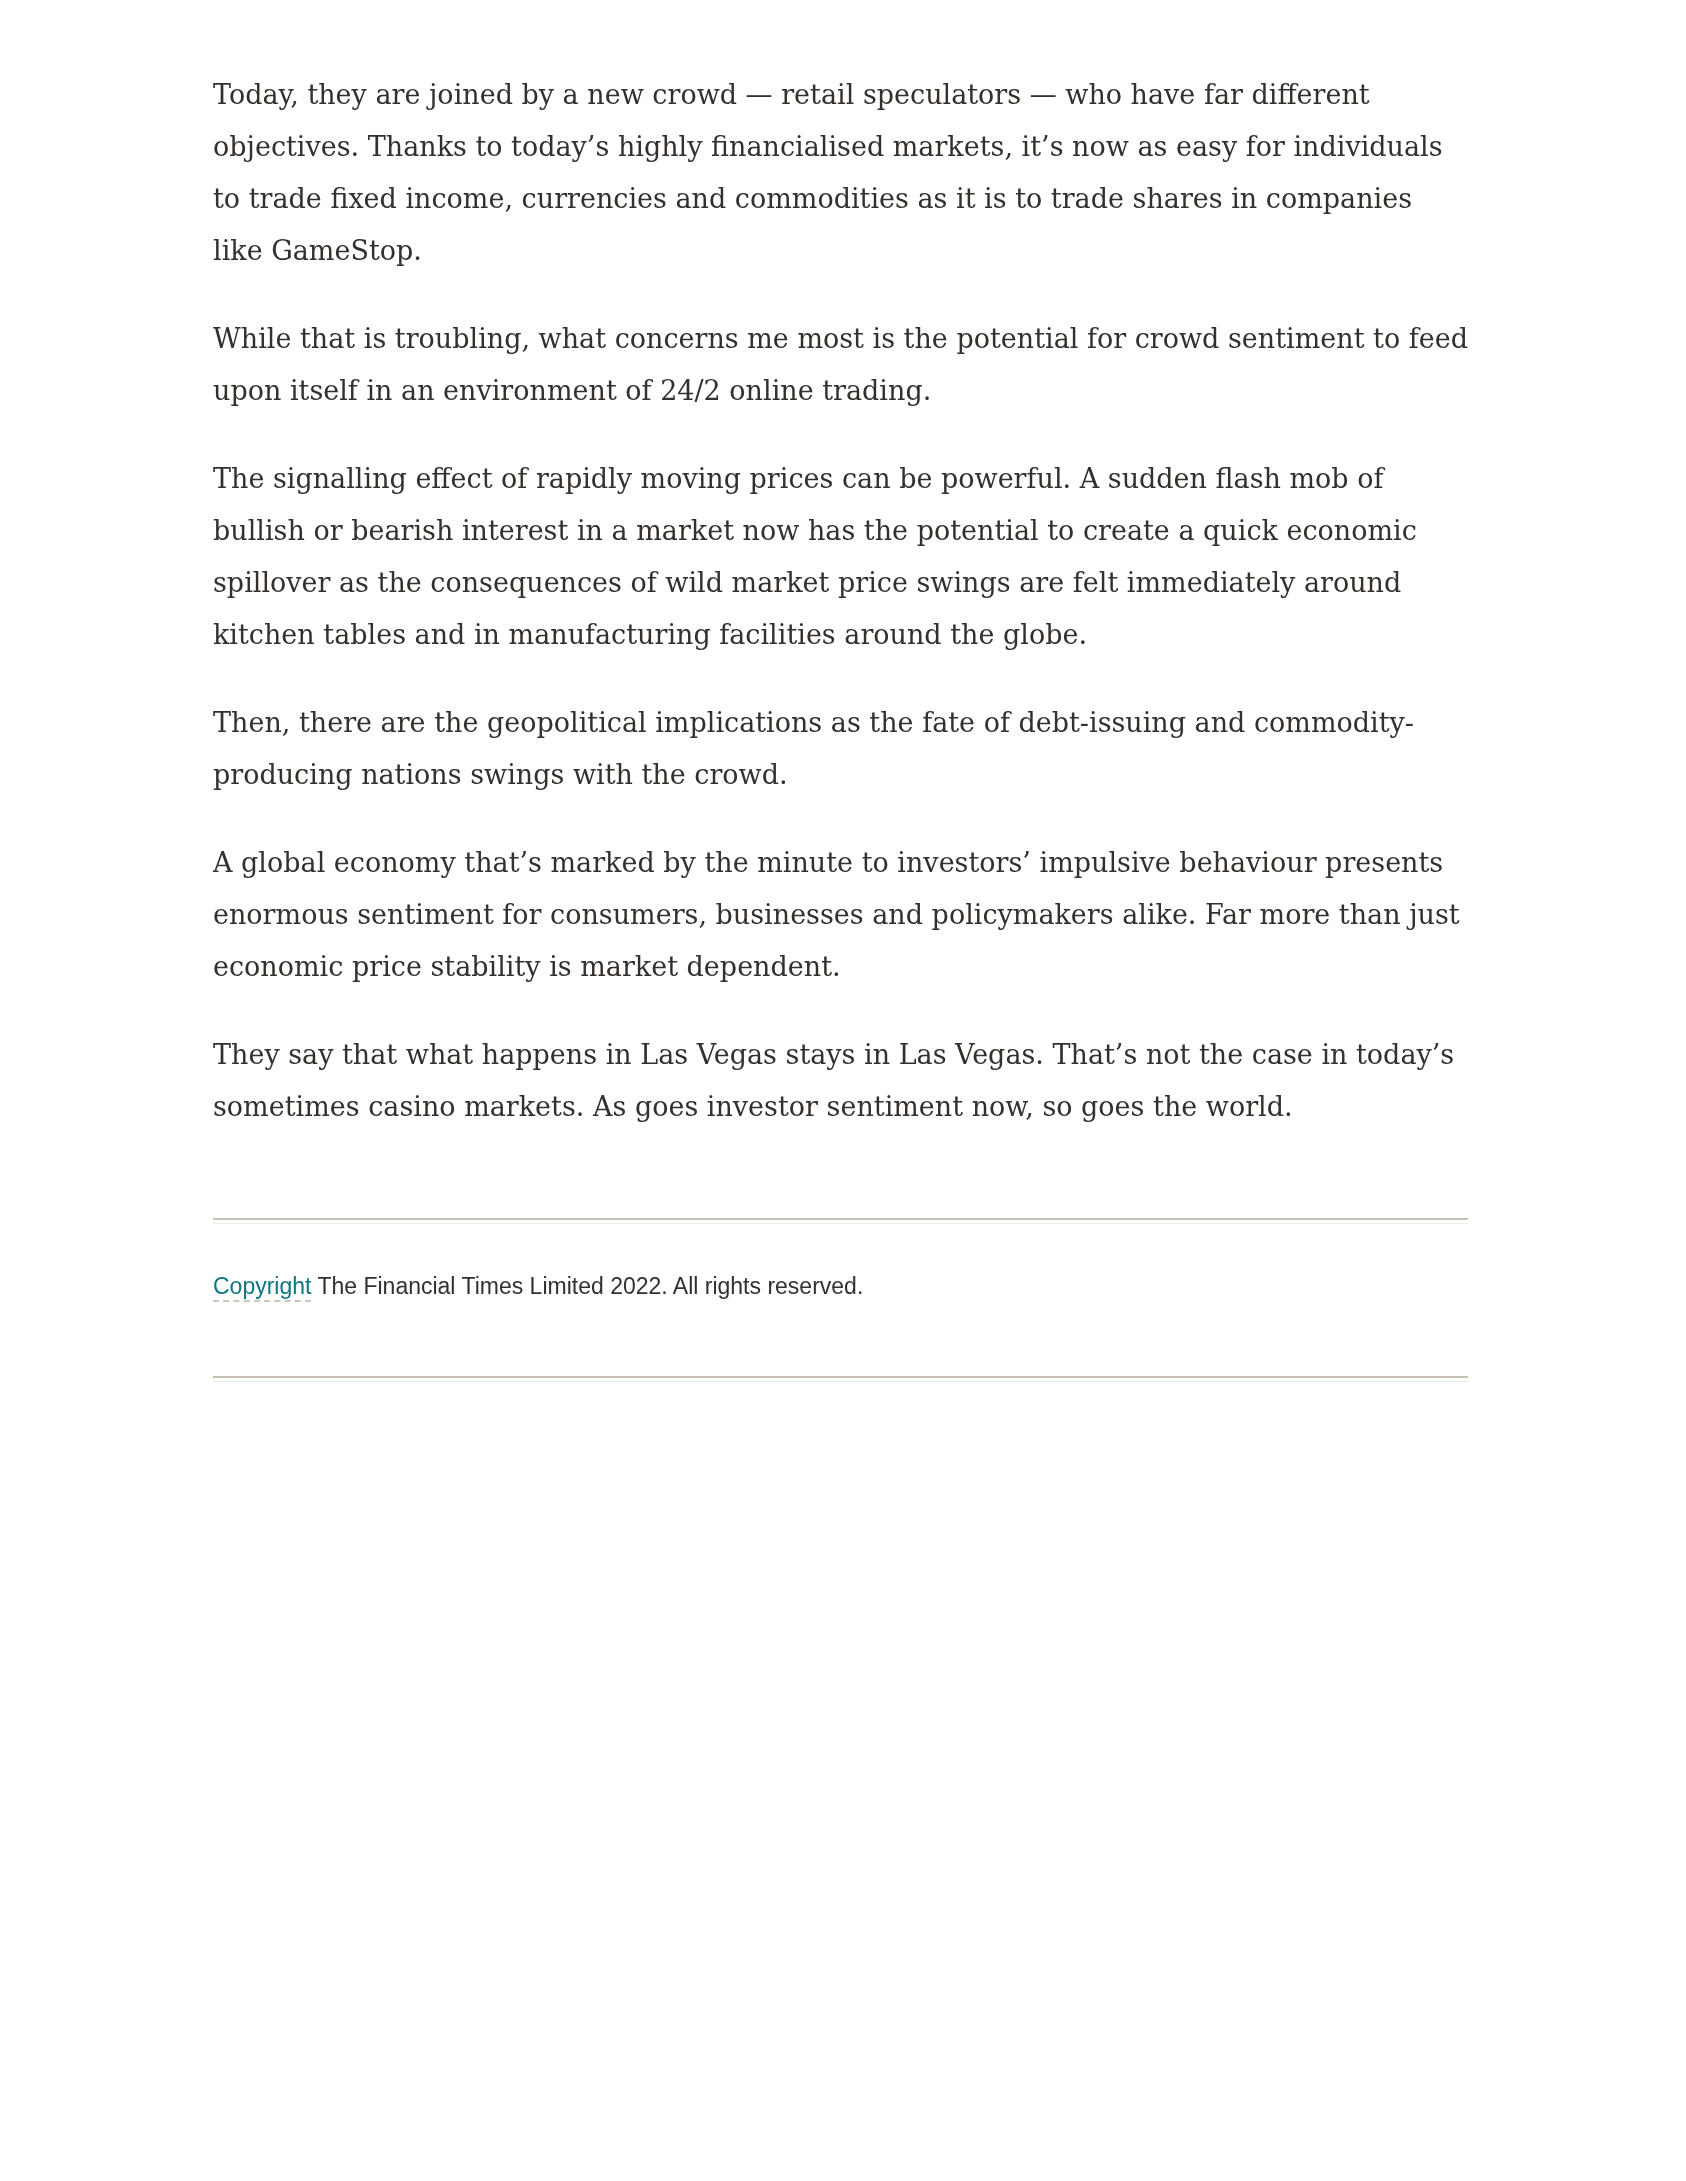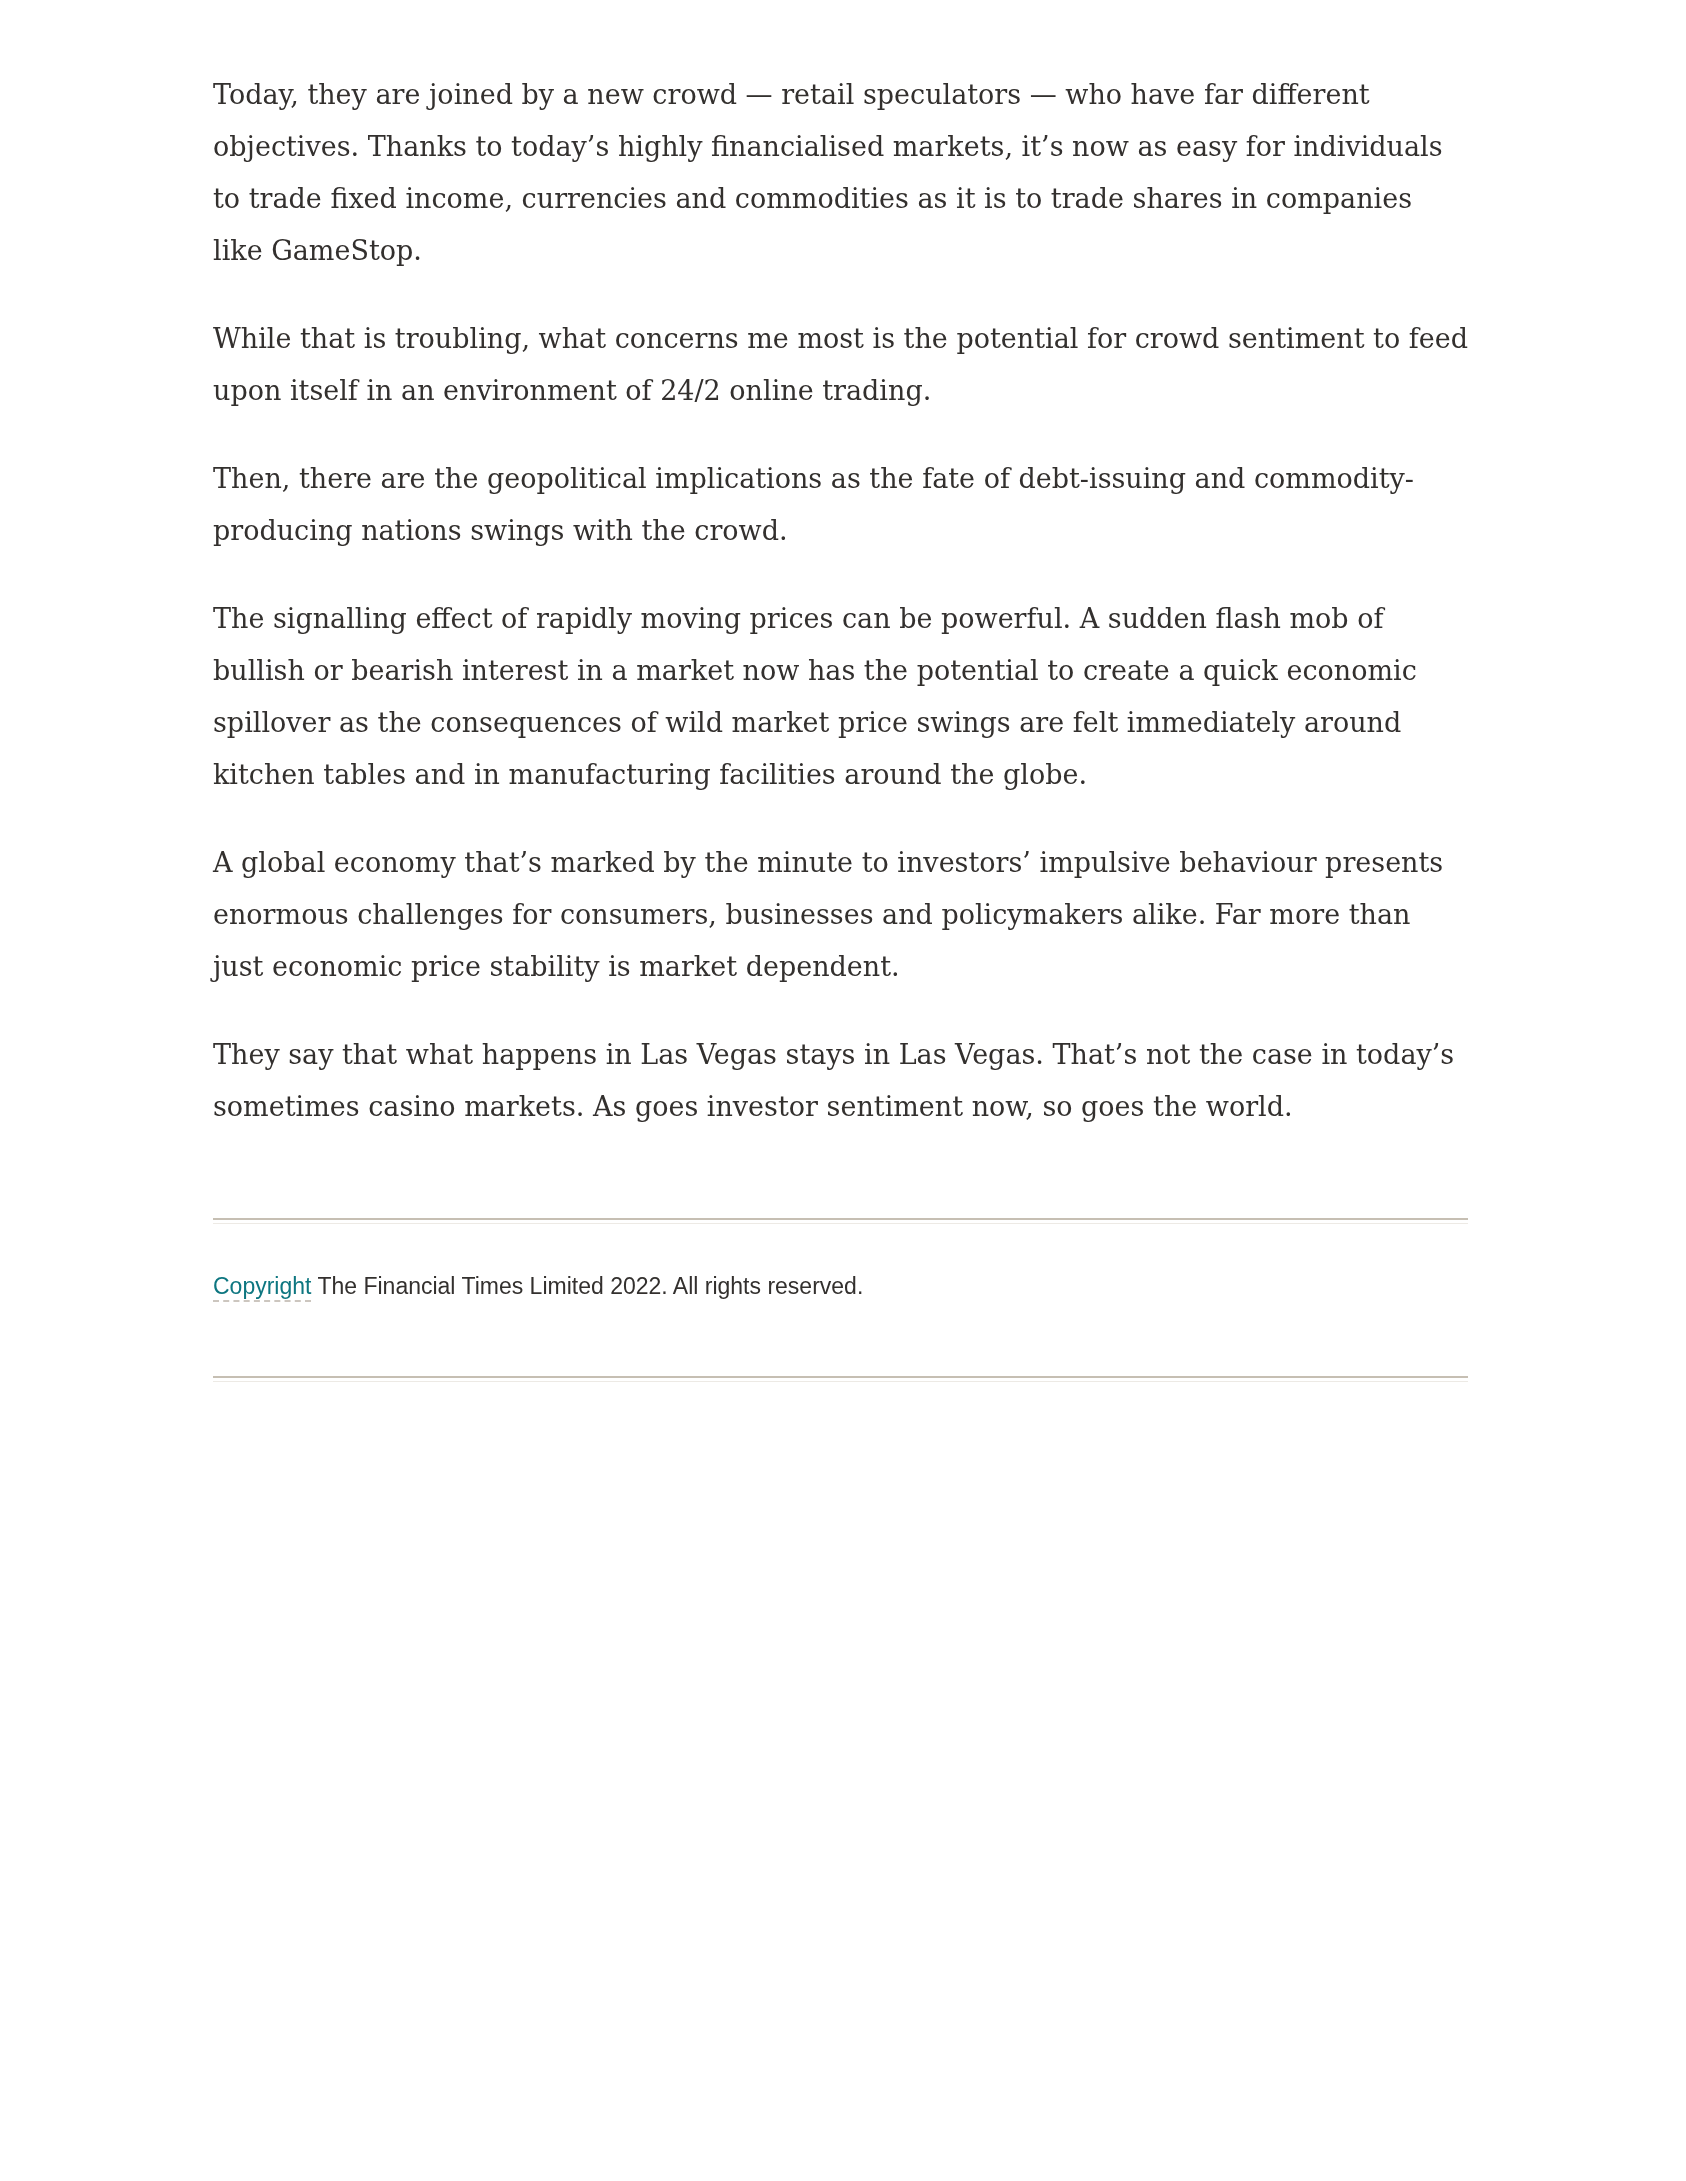--- a/index.html
+++ b/index.html
@@ -58,23 +58,23 @@
     cursor: pointer;
   }
 </style>
 </head>
 <body>
 
 <main class="page">
   <article class="article-body">
     <p class="para">Today, they are joined by a new crowd — retail speculators — who have far different objectives. Thanks to today’s highly financialised markets, it’s now as easy for individuals to trade fixed income, currencies and commodities as it is to trade shares in companies like GameStop.</p>
     <p class="para">While that is troubling, what concerns me most is the potential for crowd sentiment to feed upon itself in an environment of 24/2 online trading.</p>
+    <p class="para">The signalling effect of rapidly moving prices can be powerful. A sudden flash mob of bullish or bearish interest in a market now has the potential to create a quick economic spillover as the consequences of wild market price swings are felt immediately around kitchen tables and in manufacturing facilities around the globe.</p>
     <p class="para">Then, there are the geopolitical implications as the fate of debt-issuing and commodity-producing nations swings with the crowd.</p>
-    <p class="para">The signalling effect of rapidly moving prices can be powerful. A sudden flash mob of bullish or bearish interest in a market now has the potential to create a quick economic spillover as the consequences of wild market price swings are felt immediately around kitchen tables and in manufacturing facilities around the globe.</p>
-    <p class="para">A global economy that’s marked by the minute to investors’ impulsive behaviour presents enormous challenges for consumers, businesses and policymakers alike. Far more than just economic price stability is market dependent.</p>
+    <p class="para">A global economy that’s marked by the minute to investors’ impulsive behaviour presents enormous sentiment for consumers, businesses and policymakers alike. Far more than just economic price stability is market dependent.</p>
     <p class="para">They say that what happens in Las Vegas stays in Las Vegas. That’s not the case in today’s sometimes casino markets. As goes investor sentiment now, so goes the world.</p>
   </article>
 
   <footer class="article-footer">
     <div class="divider"></div>
     <p class="copyright"><a class="copyright-link" href="#">Copyright</a><span> The Financial Times Limited 2022. All rights reserved.</span></p>
     <div class="divider"></div>
   </footer>
 </main>
 

